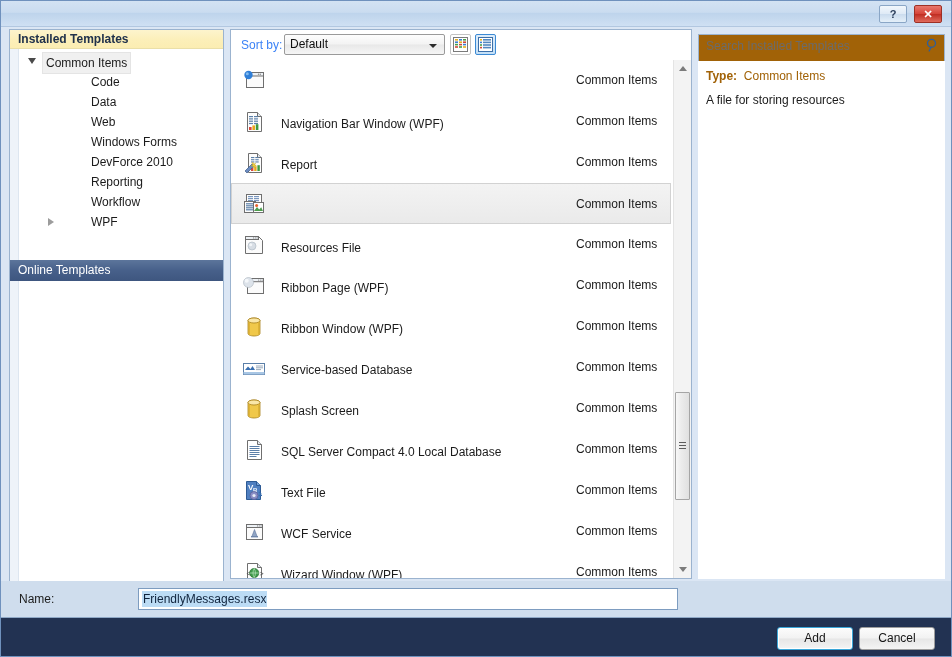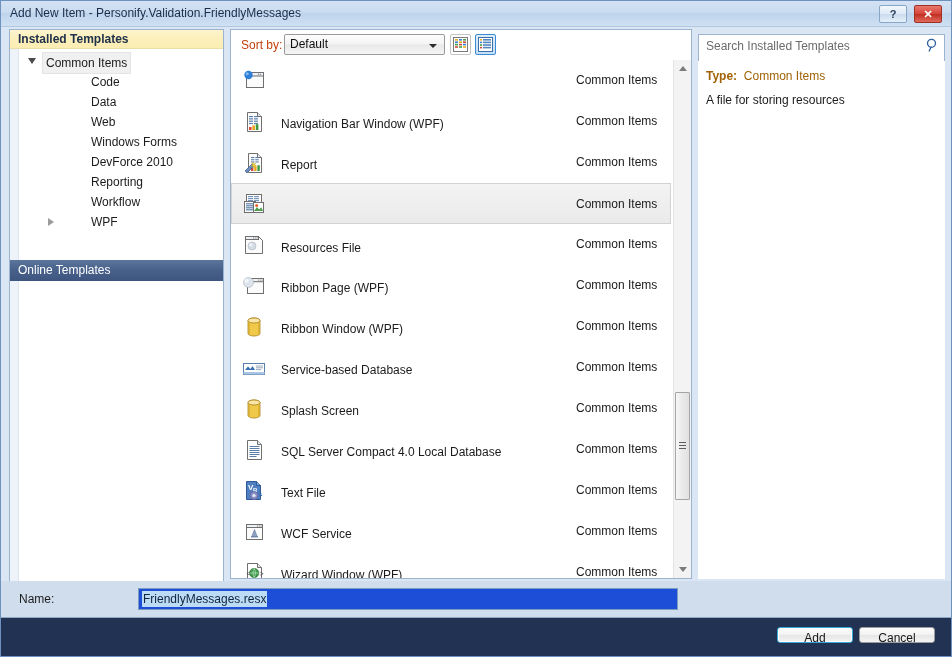--- a/index.html
+++ b/index.html
@@ -183,21 +183,21 @@
     left: 0; top: 0;
     width: 460px;
     height: 30px;
     background: #ffffff;
   }
   .sortby-label {
     position: absolute;
     left: 10px;
     top: 8px;
     font-size: 12px;
-    color: #c2410c;
+    color: #3b82f6;
   }
   .sort-select {
     position: absolute;
     left: 53px;
     top: 4px;
     width: 161px;
     height: 21px;
     background: linear-gradient(to bottom, #fdfdfd 0%, #f3f3f3 48%, #e8e8e8 52%, #f6f6f6 100%);
     border: 1px solid #9a9a9a;
     border-radius: 2px;
@@ -342,21 +342,21 @@
     box-shadow: 0 3px 0 #5c5c5c, 0 6px 0 #5c5c5c;
   }
 
   
   .search-box {
     position: absolute;
     left: 697px;
     top: 33px;
     width: 247px;
     height: 32px;
-    background: #ffffff;
+    background: #a16207;
     border: 1px solid #9bb3cf;
     box-sizing: border-box;
   }
   .search-box input {
     position: absolute;
     left: 5px;
     top: 2px;
     width: 210px;
     height: 16px;
     border: none;
@@ -416,21 +416,21 @@
     top: 11px;
     font-size: 12px;
     color: #1b1b1b;
   }
   .name-input-wrap {
     position: absolute;
     left: 137px;
     top: 587px;
     width: 540px;
     height: 22px;
-    background: #1d4ed8;
+    background: #ffffff;
     border: 1px solid #7d9cc0;
     box-sizing: border-box;
   }
   .name-input-text {
     position: absolute;
     left: 3px;
     top: 2px;
     font-size: 12px;
     color: #10243d;
     background: #bcdcf5;
@@ -446,21 +446,21 @@
     width: 952px;
     height: 41px;
     background: #223252;
     border-top: 1px solid #8fa8c6;
     box-sizing: border-box;
   }
   .dlg-btn {
     position: absolute;
     top: 9px;
     width: 76px;
-    height: 16px;
+    height: 23px;
     box-sizing: border-box;
     font-size: 12px;
     color: #141414;
     text-align: center;
     line-height: 21px;
     background: linear-gradient(to bottom, #fcfcfc 0%, #f2f2f2 48%, #e6e6e6 52%, #f4f4f4 100%);
     border: 1px solid #9d9d9d;
     border-radius: 3px;
     cursor: default;
   }
@@ -470,21 +470,20 @@
     box-shadow: inset 0 0 0 1px #ffffff;
   }
   .dlg-btn.cancel { left: 858px; }
 </style>
 </head>
 <body>
 
 <div id="dialog">
 
   <div class="titlebar">
-    <div class="titlebar-text">Add New Item - Personify.Validation.FriendlyMessages</div>
     <div class="tb-btn tb-help">
       <span>?</span>
     </div>
     <div class="tb-btn tb-close">
       <span>✕</span>
     </div>
   </div>
 
   <div class="left-panel">
     <div class="left-scroll-strip"></div>

